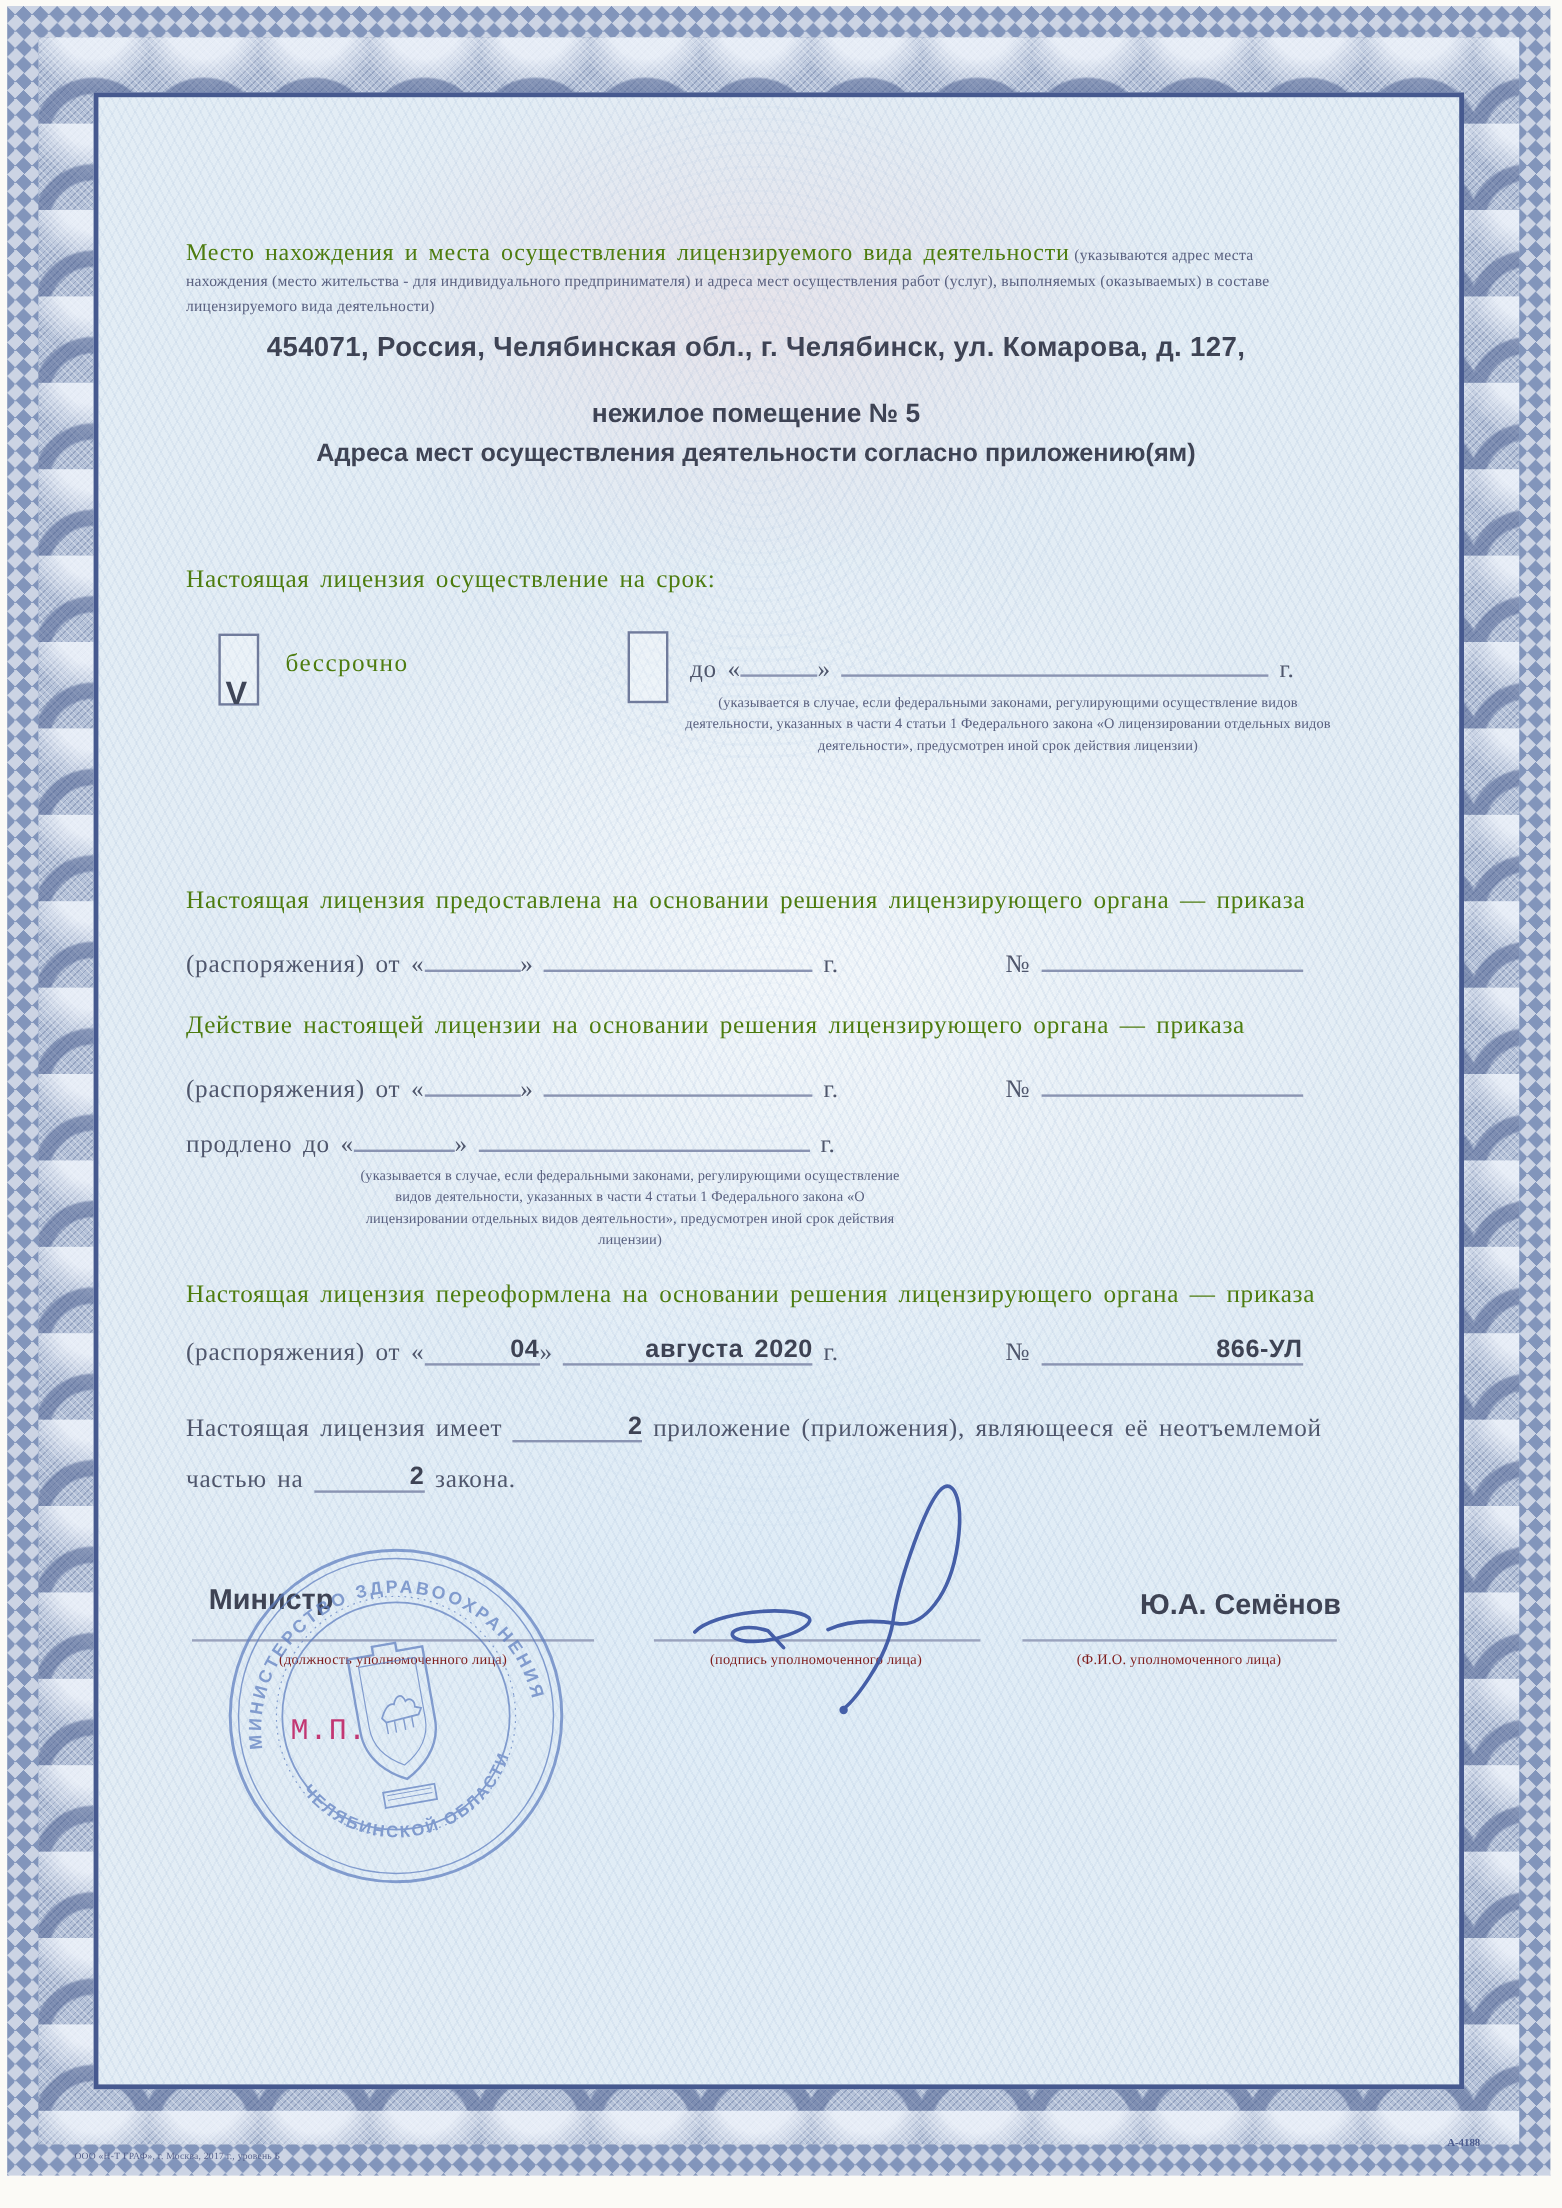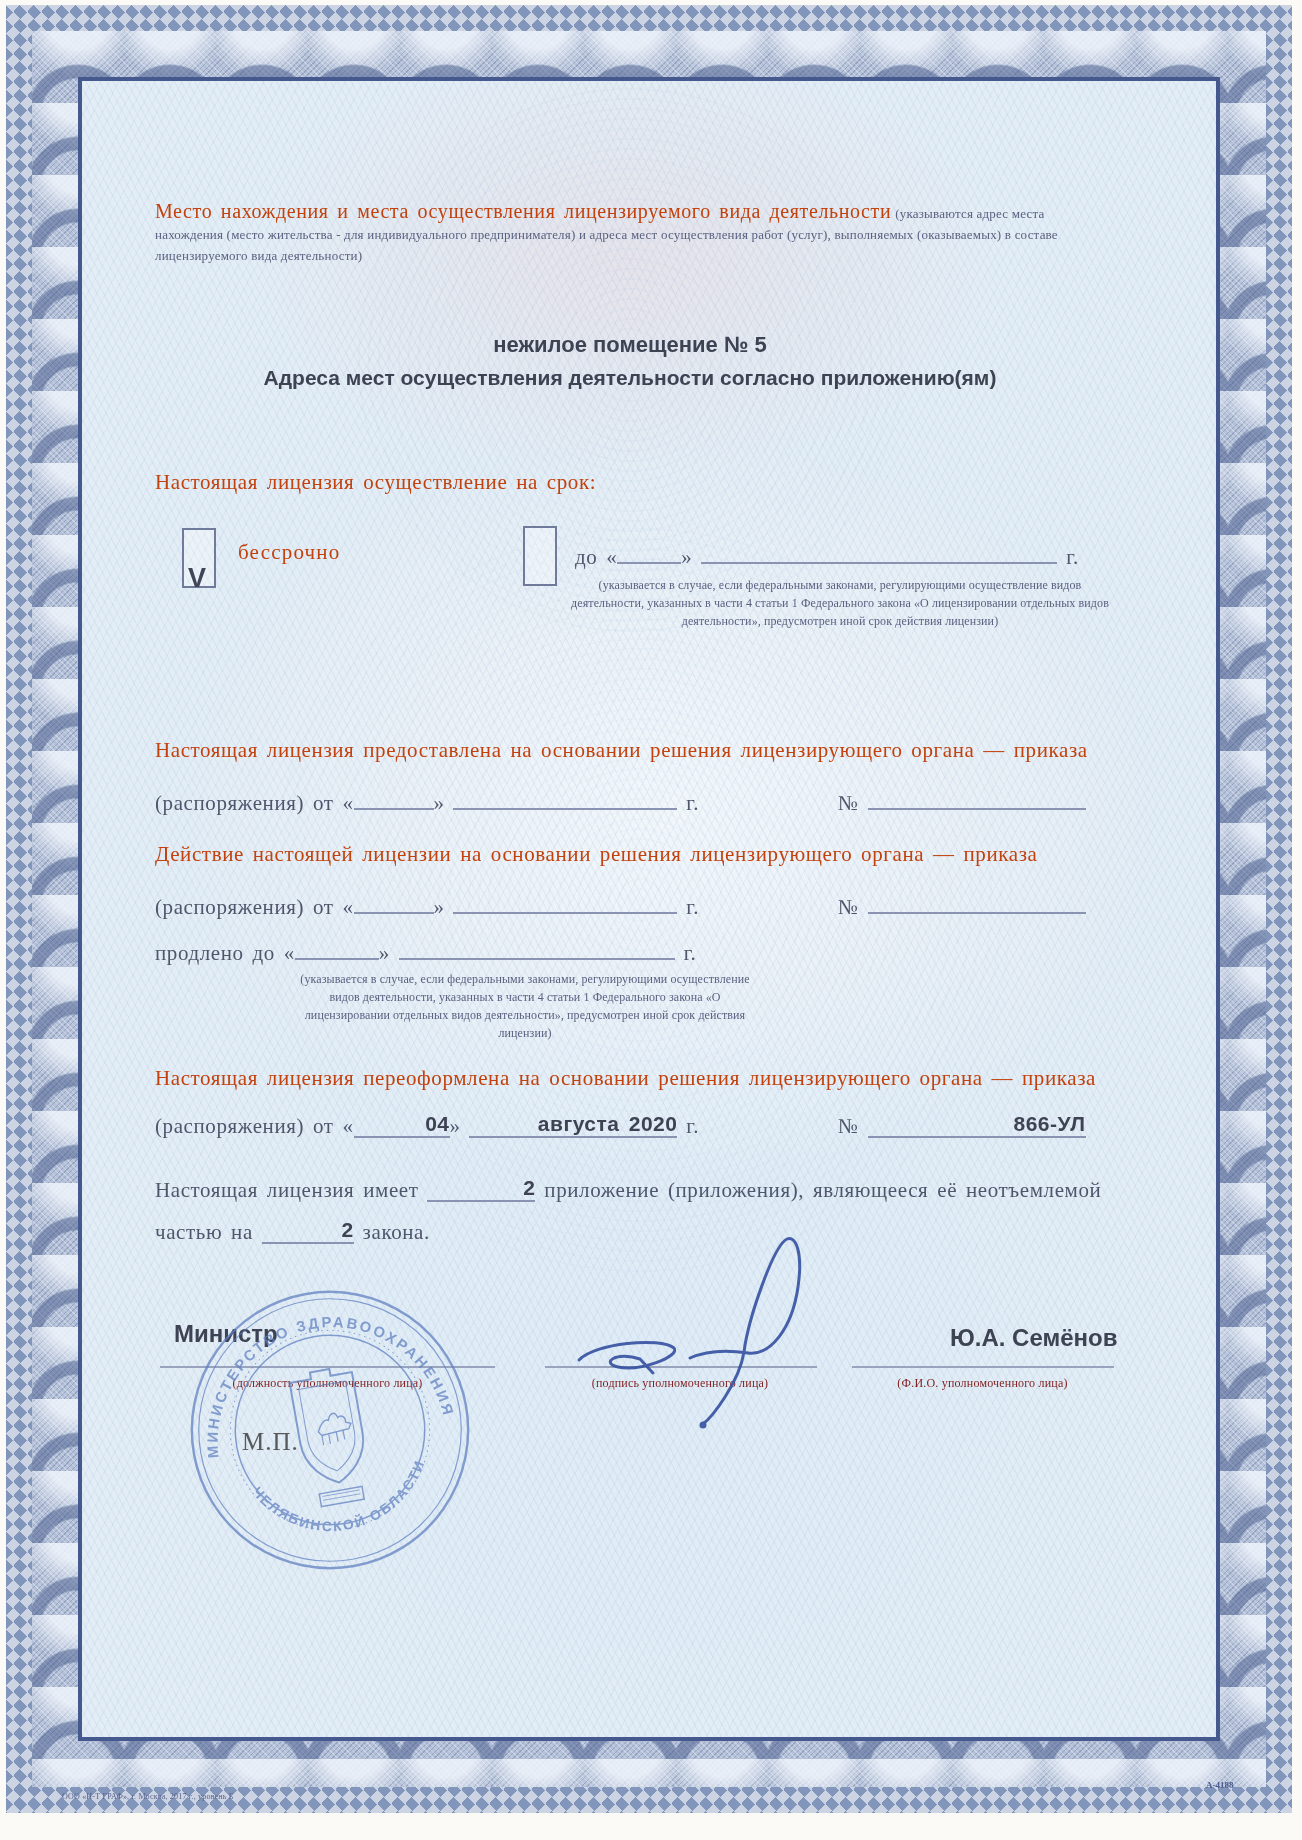--- a/index.html
+++ b/index.html
@@ -23,40 +23,40 @@
      background-image:
        repeating-linear-gradient(62deg, rgba(130,160,200,.10) 0 1.5px, transparent 1.5px 6px),
        repeating-linear-gradient(118deg, rgba(130,160,200,.08) 0 1.5px, transparent 1.5px 8px),
        radial-gradient(520px 300px at 48% 11%, rgba(238,205,210,.30), transparent 70%),
        radial-gradient(680px 520px at 52% 44%, rgba(255,255,255,.55), transparent 72%),
        radial-gradient(760px 600px at 50% 78%, rgba(222,236,247,.85), transparent 78%);}
   .rosette{position:absolute;border-radius:50%;
      background:repeating-radial-gradient(circle, rgba(150,180,215,.20) 0 2px, transparent 2px 10px);}
   
   .abs{position:absolute;}
-  .serif{font-size:21px;letter-spacing:.6px;word-spacing:3px;color:#c2410c;}
+  .serif{font-size:21px;letter-spacing:.6px;word-spacing:3px;color:#4d7c0f;}
   .small-note{font-size:13px;letter-spacing:.2px;color:#5a6180;line-height:1.6;}
   .fine{font-size:12px;color:#5a6180;line-height:1.5;text-align:center;letter-spacing:.1px;}
   .bold-sans{font-family:"Liberation Sans",sans-serif;font-weight:bold;color:#3e4354;}
   .addr1{font-size:23px;letter-spacing:.3px;}
   .addr2{font-size:22px;}
   .addr3{font-size:21px;}
   .centered{text-align:center;}
   .row{position:absolute;white-space:nowrap;font-size:21px;letter-spacing:.6px;word-spacing:3px;color:#4f566c;}
   .u{display:inline-block;border-bottom:2px solid #8a94b2;height:1.05em;vertical-align:baseline;
      text-align:right;}
   .u .val{font-family:"Liberation Sans",sans-serif;font-weight:bold;font-size:21px;color:#3e4354;
      position:relative;top:-2px;letter-spacing:.5px;}
   .cb{position:absolute;width:30px;height:56px;border:2px solid #707b9c;background:rgba(255,255,255,.28);}
   .cb .mark{position:absolute;left:4px;bottom:-8px;font-family:"Liberation Sans",sans-serif;
      font-weight:bold;font-size:27px;color:#3f4658;}
   .sig-label{font-size:24px;}
   .caption{position:absolute;font-size:12px;color:#7f1d1d;text-align:center;letter-spacing:.2px;}
   .sig-line{position:absolute;border-bottom:2px solid #9aa3bd;height:0;}
-  .mp{font-size:25px;color:#404040;opacity:.85;letter-spacing:1px;}
+  .mp{font-size:25px;color:#be185d;opacity:.85;letter-spacing:1px;font-family:Liberation Mono, monospace;}
   .imprint{position:absolute;font-size:8px;color:#55608a;letter-spacing:.2px;}
   .formcode{position:absolute;font-size:9px;color:#4a5a8e;font-weight:bold;}
   svg text{font-family:"Liberation Sans",sans-serif;}
 </style>
 </head>
 <body>
 
 <div class="page">
 
   <div class="border-zone">
@@ -66,20 +66,21 @@
   </div>
 
   <div class="rosette" style="left:350px;top:80px;width:560px;height:560px;opacity:.30"></div>
   <div class="rosette" style="left:260px;top:520px;width:760px;height:760px;opacity:.22"></div>
 
   <div class="abs" style="left:155px;top:200px;width:950px;">
     <span class="serif" style="font-size:20px">Место нахождения и места осуществления лицензируемого вида деятельности</span>
     <span class="small-note">(указываются адрес места нахождения (место жительства - для индивидуального предпринимателя) и адреса мест осуществления работ (услуг), выполняемых (оказываемых) в составе лицензируемого вида деятельности)</span>
   </div>
 
+  <div class="abs bold-sans addr1 centered" style="left:120px;top:276px;width:1020px;">454071, Россия, Челябинская обл., г. Челябинск, ул. Комарова, д. 127,</div>
   <div class="abs bold-sans addr2 centered" style="left:120px;top:332px;width:1020px;">нежилое помещение № 5</div>
   <div class="abs bold-sans addr3 centered" style="left:120px;top:366px;width:1020px;">Адреса мест осуществления деятельности согласно приложению(ям)</div>
 
   <div class="abs serif" style="left:155px;top:470px;">Настоящая лицензия осуществление на срок:</div>
 
   <div class="cb" style="left:182px;top:528px;">
     <span class="mark">V</span>
   </div>
   <div class="abs serif" style="left:238px;top:540px;letter-spacing:1.2px;">бессрочно</div>
 

